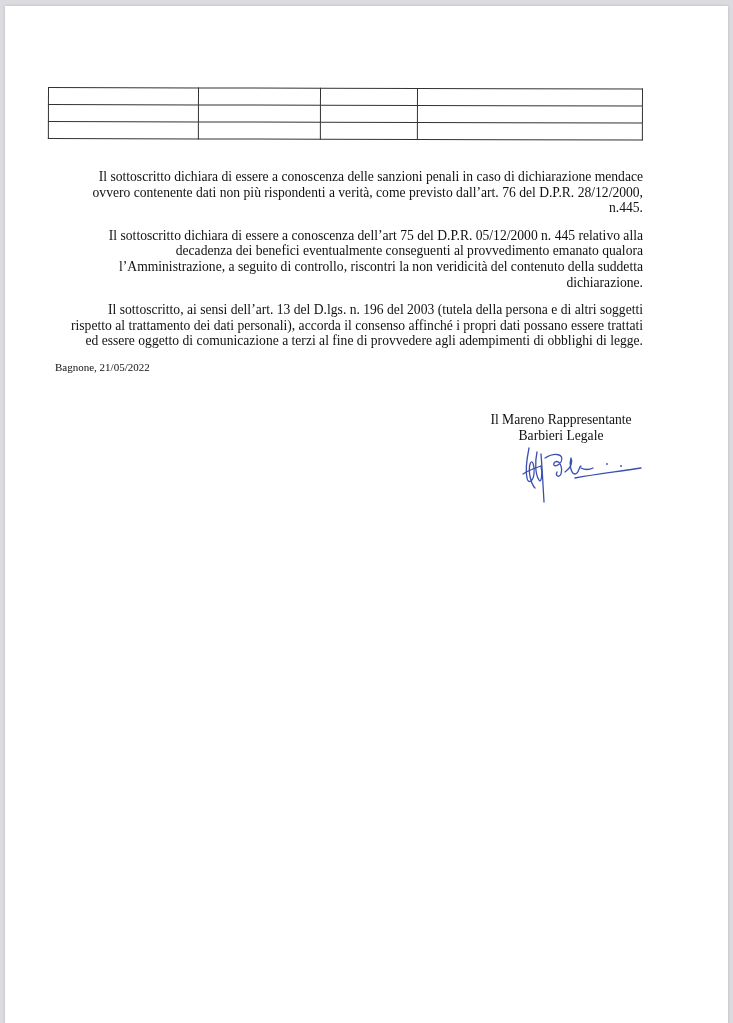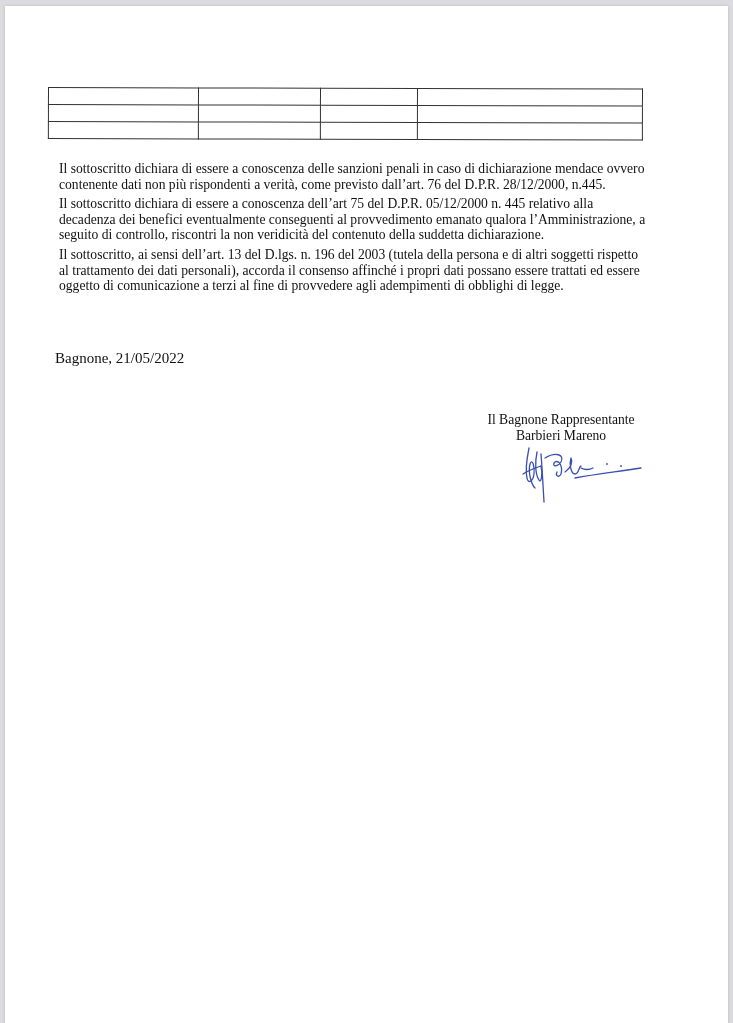--- a/index.html
+++ b/index.html
@@ -31,25 +31,25 @@
       padding: 0;
     }
     .body-text {
       position: absolute;
       left: 50px; top: 151px;
       width: 600px;
       font-size: 13.6px;
       line-height: 15.6px;
       color: #111;
     }
-    .body-text p { margin: 4px; }
+    .body-text p { margin: 12px; text-align: right; }
     .place-date {
       position: absolute;
-      left: 50px; top: 344px;
-      font-size: 15px;
+      left: 50px; top: 355px;
+      font-size: 11px;
       color: #111;
     }
     .signature-block {
       position: absolute;
       left: 476px; top: 406px;
       font-size: 13.6px;
       line-height: 15.6px;
       color: #111;
       text-align: center;
       width: 160px;
@@ -96,22 +96,22 @@
 
   <div class="body-text">
     <p>Il sottoscritto dichiara di essere a conoscenza delle sanzioni penali in caso di dichiarazione mendace ovvero contenente dati non più rispondenti a verità, come previsto dall’art. 76 del D.P.R. 28/12/2000, n.445.</p>
     <p>Il sottoscritto dichiara di essere a conoscenza dell’art 75 del D.P.R. 05/12/2000 n. 445 relativo alla decadenza dei benefici eventualmente conseguenti al provvedimento emanato qualora l’Amministrazione, a seguito di controllo, riscontri la non veridicità del contenuto della suddetta dichiarazione.</p>
     <p>Il sottoscritto, ai sensi dell’art. 13 del D.lgs. n. 196 del 2003 (tutela della persona e di altri soggetti rispetto al trattamento dei dati personali), accorda il consenso affinché i propri dati possano essere trattati ed essere oggetto di comunicazione a terzi al fine di provvedere agli adempimenti di obblighi di legge.</p>
   </div>
 
   <div class="place-date">Bagnone, 21/05/2022</div>
 
   <div class="signature-block">
-    <div>Il Bagnone Rappresentante</div>
-    <div>Barbieri Mareno</div>
+    <div>Il Mareno Rappresentante</div>
+    <div>Barbieri Legale</div>
   </div>
 
   <svg class="signature" viewBox="0 0 130 62">
     <g fill="none" stroke="#3b4fb0" stroke-width="1.3" stroke-linecap="round" stroke-linejoin="round">
       <path d="M14 4 C12 14 10 26 12 34 C13 40 18 38 19 30 C20 22 17 14 15 20 C13 28 16 40 20 44"></path>
       <path d="M22 8 C20 18 20 30 24 36 C26 40 28 30 26 22"></path>
       <path d="M26 10 C27 22 28 40 29 58"></path>
       <path d="M8 30 C14 26 20 24 26 22"></path>
       <path d="M30 14 C40 8 50 10 46 18 C42 24 36 22 40 18 C44 16 48 22 46 30 C44 34 40 32 42 28"></path>
       <path d="M50 28 C56 24 58 18 56 14 C54 20 56 30 60 30 C64 30 64 22 66 22"></path>

